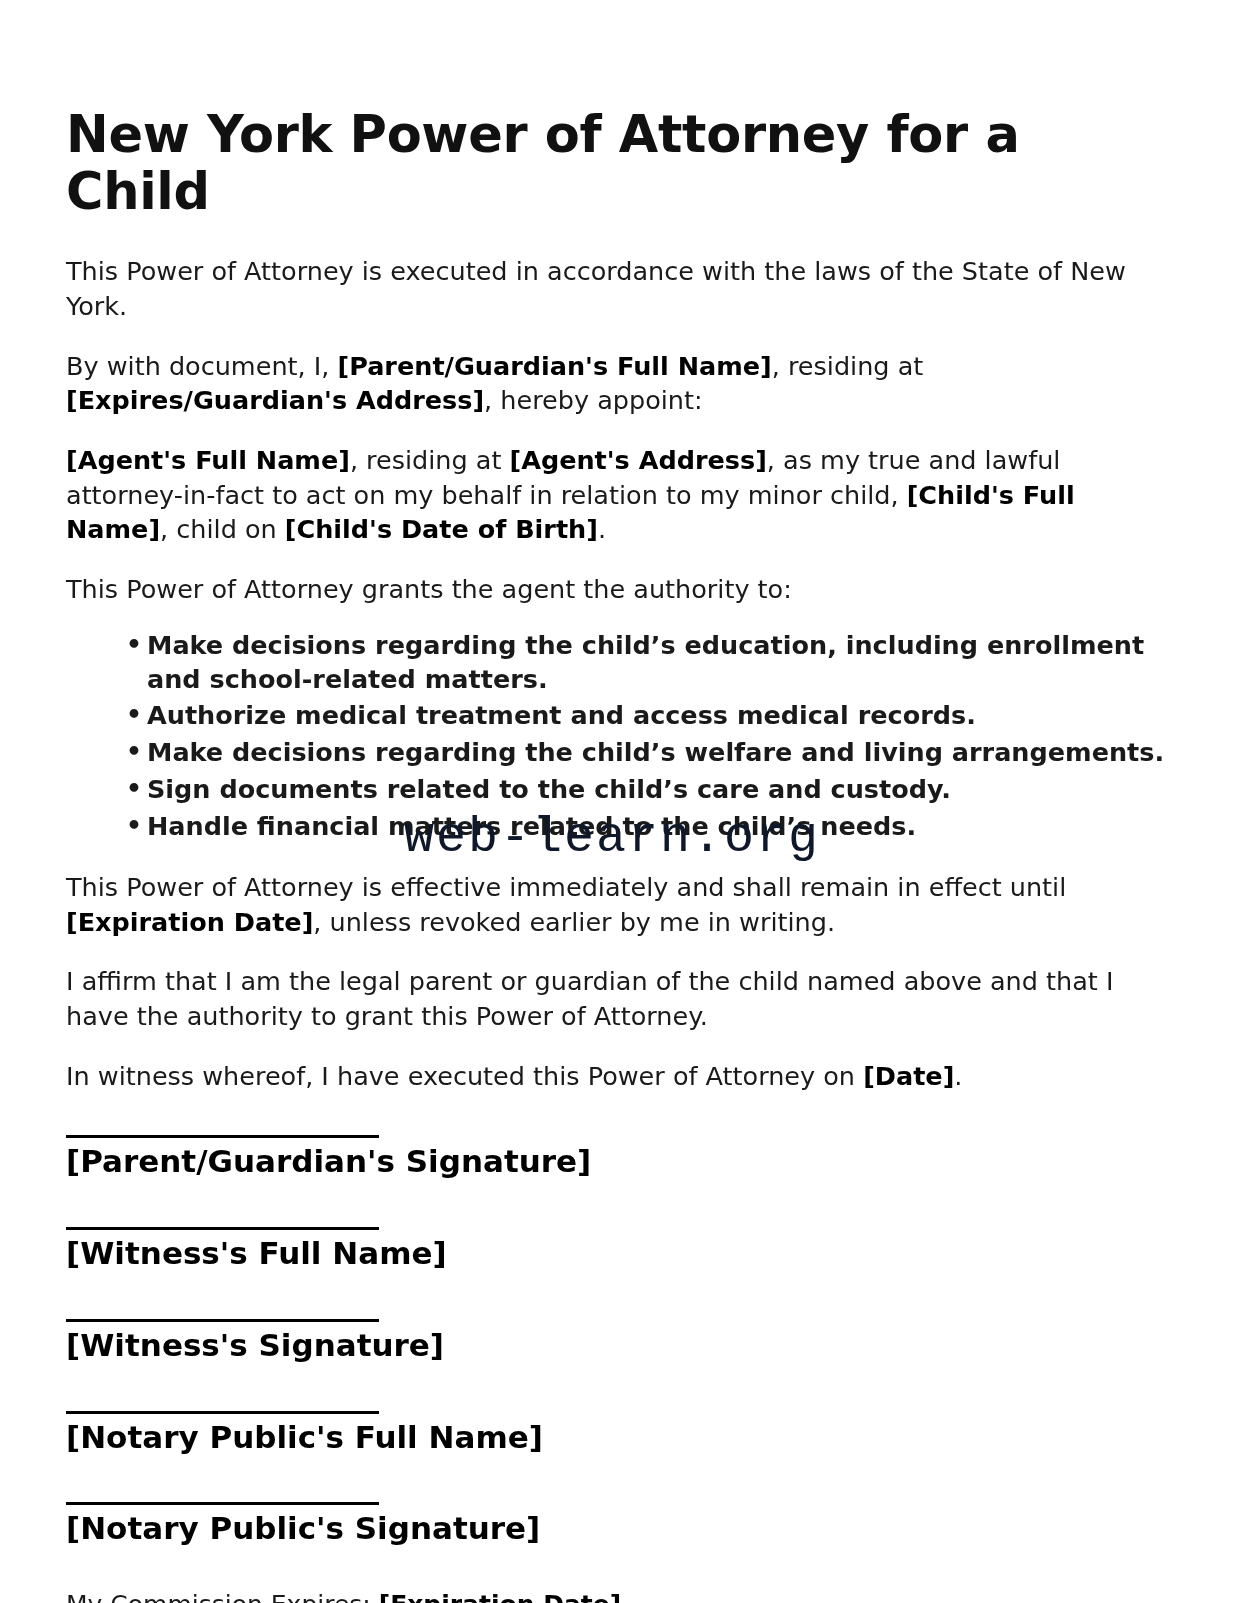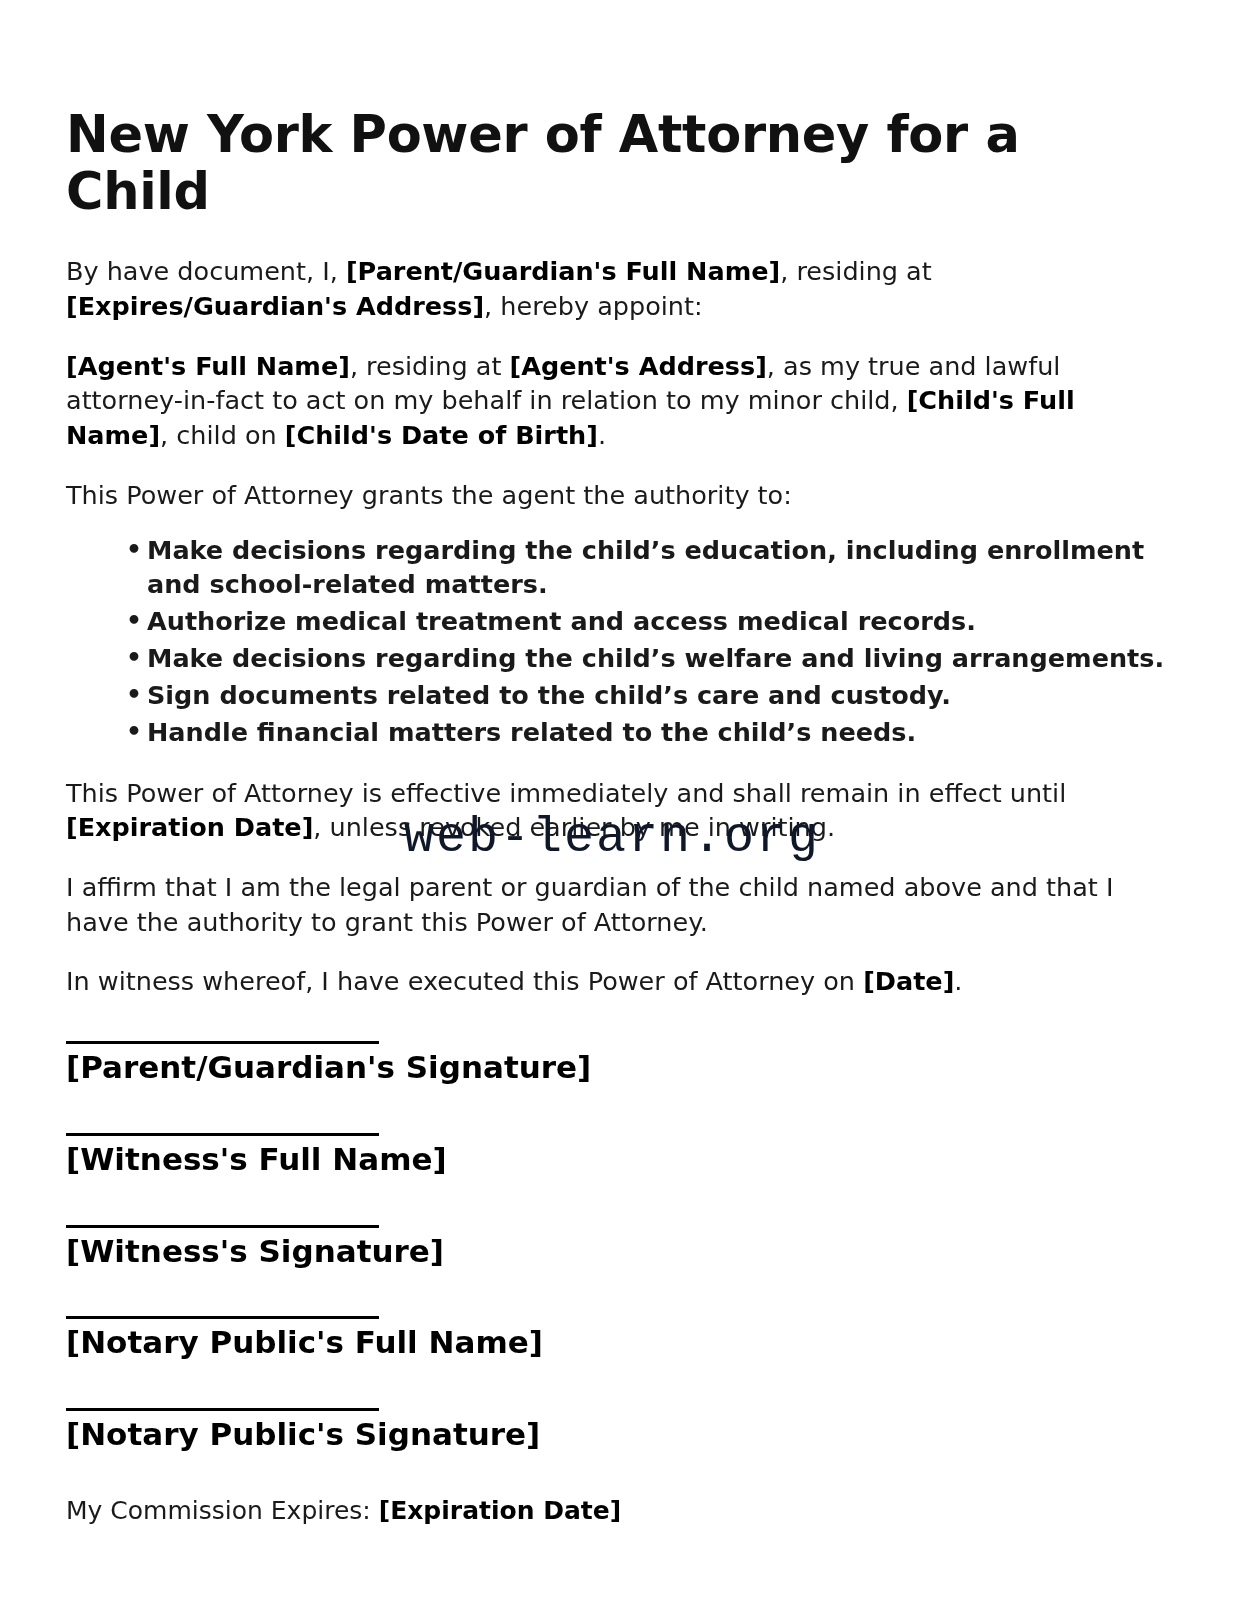--- a/index.html
+++ b/index.html
@@ -124,23 +124,26 @@
     z-index: 5;
   }
 </style>
 </head>
 <body>
 
 <div class="page">
 
   <h1 class="doc-title">New York Power of Attorney for a Child</h1>
 
-
-  <p class="para">
-    <span>By have document, I, </span><b>[Parent/Guardian's Full Name]</b><span>, residing at </span><b>[Expires/Guardian's Address]</b><span>, hereby appoint:</span>
+  <p class="para">
+    <span>This Power of Attorney is executed in accordance with the laws of the State of New York.</span>
+  </p>
+
+  <p class="para">
+    <span>By with document, I, </span><b>[Parent/Guardian's Full Name]</b><span>, residing at </span><b>[Expires/Guardian's Address]</b><span>, hereby appoint:</span>
   </p>
 
   <p class="para">
     <b>[Agent's Full Name]</b><span>, residing at </span><b>[Agent's Address]</b><span>, as my true and lawful attorney-in-fact to act on my behalf in relation to my minor child, </span><b>[Child's Full Name]</b><span>, child on </span><b>[Child's Date of Birth]</b><span>.</span>
   </p>
 
   <p class="para para-tight">
     <span>This Power of Attorney grants the agent the authority to:</span>
   </p>
 

